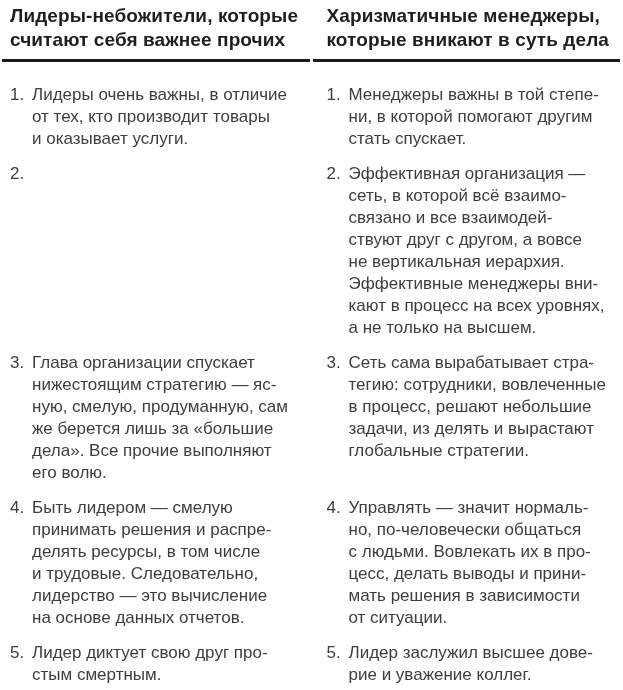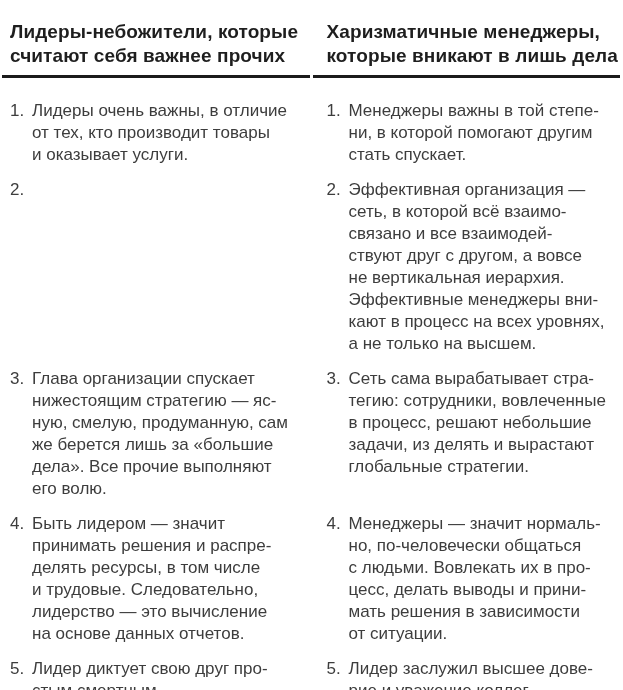--- a/index.html
+++ b/index.html
@@ -17,21 +17,20 @@
   .page {
     box-sizing: border-box;
     width: 623px;
     height: 690px;
     padding: 4px 4px 0 10px;
   }
   .headers {
     display: grid;
     grid-template-columns: 1fr 1fr;
     column-gap: 24px;
-    margin-top: 16px;
   }
   .col-header {
     margin: 0;
     font-size: 19px;
     font-weight: bold;
     line-height: 24px;
     color: #1e1e1e;
     white-space: pre-line;
     letter-spacing: 0.1px;
   }
@@ -70,21 +69,21 @@
 </style>
 </head>
 <body>
 
 <div class="page">
 
   <div class="headers">
     <h2 class="col-header">Лидеры-небожители, которые
 считают себя важнее прочих</h2>
     <h2 class="col-header">Харизматичные менеджеры,
-которые вникают в лишь дела</h2>
+которые вникают в суть дела</h2>
   </div>
 
   <div class="rule">
     <div class="rule-seg"></div>
     <div class="rule-seg"></div>
   </div>
 
   <div class="grid">
 
     <div class="item">
@@ -128,30 +127,30 @@
       <span class="num">3.</span>
       <span class="text">Сеть сама вырабатывает стра-
 тегию: сотрудники, вовлеченные
 в процесс, решают небольшие
 задачи, из делять и вырастают
 глобальные стратегии.</span>
     </div>
 
     <div class="item">
       <span class="num">4.</span>
-      <span class="text">Быть лидером — значит
+      <span class="text">Быть лидером — смелую
 принимать решения и распре-
 делять ресурсы, в том числе
 и трудовые. Следовательно,
 лидерство — это вычисление
 на основе данных отчетов.</span>
     </div>
     <div class="item">
       <span class="num">4.</span>
-      <span class="text">Менеджеры — значит нормаль-
+      <span class="text">Управлять — значит нормаль-
 но, по-человечески общаться
 с людьми. Вовлекать их в про-
 цесс, делать выводы и прини-
 мать решения в зависимости
 от ситуации.</span>
     </div>
 
     <div class="item">
       <span class="num">5.</span>
       <span class="text">Лидер диктует свою друг про-

